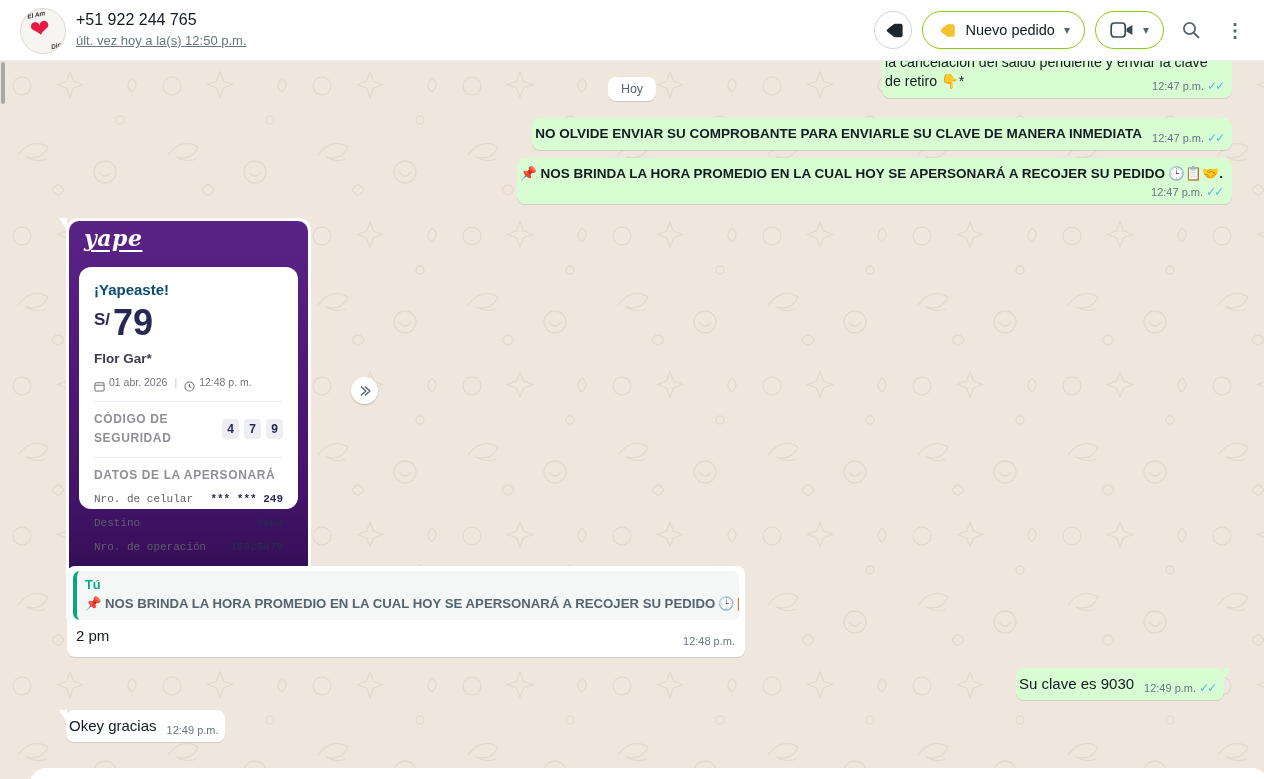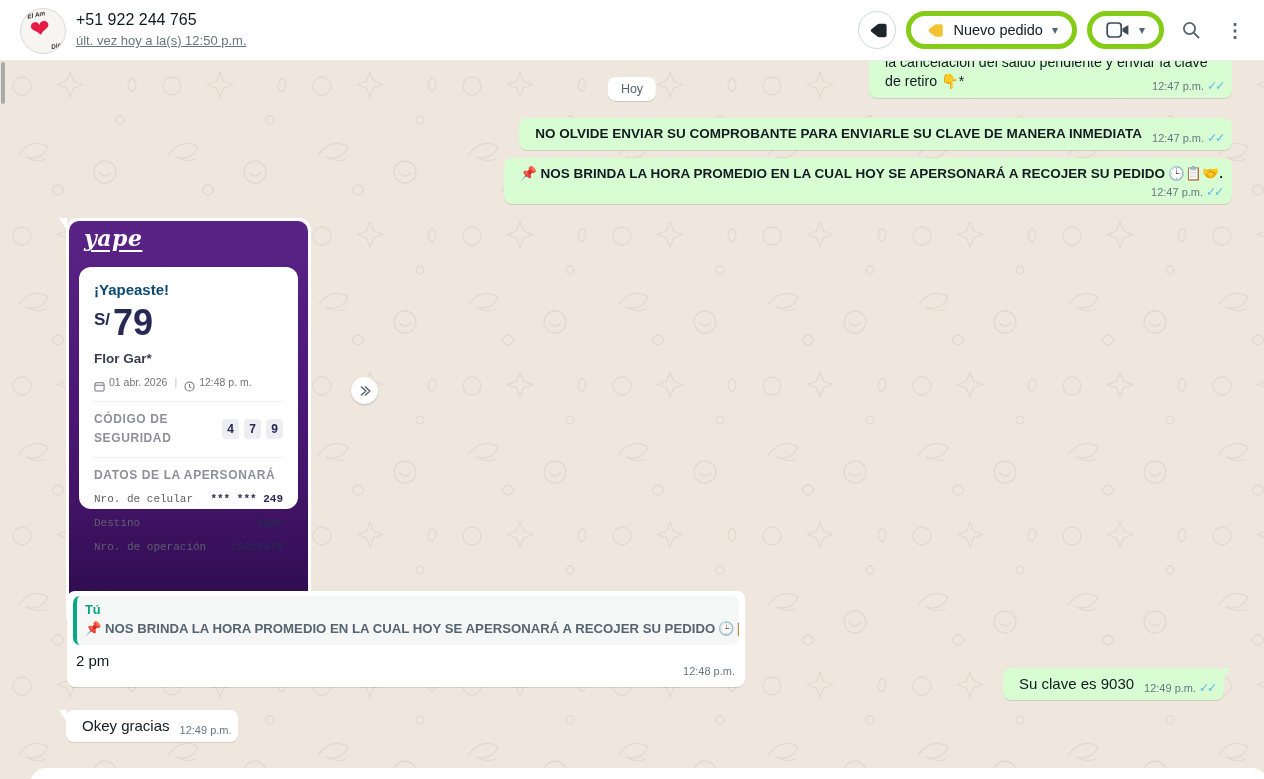--- a/index.html
+++ b/index.html
@@ -10,33 +10,33 @@
   .header{position:absolute;top:0;left:0;right:0;height:60px;background:#ffffff;border-bottom:1px solid #ececec;z-index:30;}
   .avatar{position:absolute;left:20px;top:8px;width:44px;height:44px;border-radius:50%;background:#f7f5f2;border:1px solid #ddd8d2;overflow:hidden;cursor:pointer;}
   .avatar .heart{position:absolute;left:9px;top:7px;font-size:24px;color:#e61b45;transform:rotate(-8deg);line-height:26px;}
   .avatar .avt1{position:absolute;left:6px;top:2px;font-size:6.5px;font-style:italic;font-weight:700;color:#333;transform:rotate(-12deg);}
   .avatar .avt2{position:absolute;right:4px;bottom:4px;font-size:6.5px;font-style:italic;font-weight:700;color:#333;transform:rotate(-14deg);}
   .title-block{position:absolute;left:76px;top:9px;cursor:pointer;}
   .contact-name{font-size:16px;color:#111b21;line-height:22px;}
   .last-seen{font-size:13px;color:#667781;line-height:19px;text-decoration:underline;}
   .header-actions{position:absolute;right:12px;top:11px;display:flex;align-items:center;gap:10px;}
   .icon-circle{width:38px;height:38px;border-radius:50%;border:1px solid #d1d7db;background:#fff;display:flex;align-items:center;justify-content:center;cursor:pointer;padding:0;}
-  .pill{height:38px;border-radius:19px;border:5px solid #84cc16;background:#fff;display:flex;align-items:center;gap:9px;padding:0 14px;cursor:pointer;font-family:inherit;}
+  .pill{height:38px;border-radius:19px;border:1px solid #84cc16;background:#fff;display:flex;align-items:center;gap:9px;padding:0 14px;cursor:pointer;font-family:inherit;}
   .pill-label{font-size:14.5px;color:#111b21;}
   .chev{font-size:12px;color:#54656f;}
   .icon-plain{width:34px;height:38px;border:none;background:none;display:flex;align-items:center;justify-content:center;cursor:pointer;padding:0;}
   .kebab{font-size:19px;font-weight:700;color:#54656f;letter-spacing:0;}
 
   
   .chat{position:absolute;top:60px;left:0;right:0;bottom:0;overflow:hidden;background:#efe7de;}
   .wallpaper{position:absolute;inset:0;}
   .scroll-thumb{position:absolute;left:1px;top:2px;width:4px;height:42px;border-radius:3px;background:#a9a9a9;cursor:grab;z-index:40;}
   .date-chip{position:absolute;left:50%;top:17px;transform:translateX(-50%);background:#ffffff;color:#54656f;font-size:12.5px;padding:5px 13px;border-radius:8px;box-shadow:0 1px .5px rgba(11,20,26,.15);z-index:20;}
 
-  .msg{position:absolute;border-radius:8px;box-shadow:0 1px .5px rgba(11,20,26,.13);font-size:14.2px;color:#111b21;padding:6px 9px 7px 16px;line-height:19px;z-index:5;cursor:pointer;}
+  .msg{position:absolute;border-radius:8px;box-shadow:0 1px .5px rgba(11,20,26,.13);font-size:14.2px;color:#111b21;padding:6px 9px 7px 3px;line-height:19px;z-index:5;cursor:pointer;}
   .out{background:#d9fdd3;}
   .in{background:#ffffff;}
   .tail-out::after{content:"";position:absolute;top:0;right:-7px;width:8px;height:12px;background:#d9fdd3;clip-path:polygon(0 0,100% 0,0 100%);}
   .tail-in::before{content:"";position:absolute;top:0;left:-7px;width:8px;height:12px;background:#ffffff;clip-path:polygon(0 0,100% 0,100% 100%);}
   .shout{font-weight:700;font-size:13.5px;white-space:nowrap;}
   .meta{float:right;margin:7px -3px -4px 10px;font-size:11px;color:#667781;line-height:14px;white-space:nowrap;}
   .meta-block{display:block;text-align:right;margin:2px -2px -3px 0;font-size:11px;color:#667781;line-height:15px;}
   .ticks{color:#53bdeb;font-size:12.5px;letter-spacing:-2.5px;padding-right:3px;margin-left:3px;}
 
   
@@ -206,21 +206,21 @@
         <div class="ytime">12:48 p.m.</div>
       </div>
     </div>
 
     <div class="fwd">
       <svg width="16" height="16" viewBox="0 0 18 18">
           <path d="M5 4.5 10 9 5 13.5 M9.5 4.5 14.5 9 9.5 13.5" fill="none" stroke="#596970" stroke-width="1.8" stroke-linecap="round" stroke-linejoin="round"></path>
         </svg>
     </div>
 
-    <div class="msg in" style="left:67px;top:531px;width:666px;padding:5px 6px 17px 6px;">
+    <div class="msg in" style="left:67px;top:506px;width:666px;padding:5px 6px 12px 6px;">
       <div class="quote">
         <div class="q-author">Tú</div>
         <div class="q-text">📌 NOS BRINDA LA HORA PROMEDIO EN LA CUAL HOY SE APERSONARÁ A RECOJER SU PEDIDO 🕒📋🤝.</div>
       </div>
       <div class="body15">2 pm</div>
       <span class="abs-meta">12:48 p.m.</span>
     </div>
 
     <div class="msg out tail-out" style="top:608px;right:40px;font-size:15px;">
       <span>Su clave es 9030</span>

